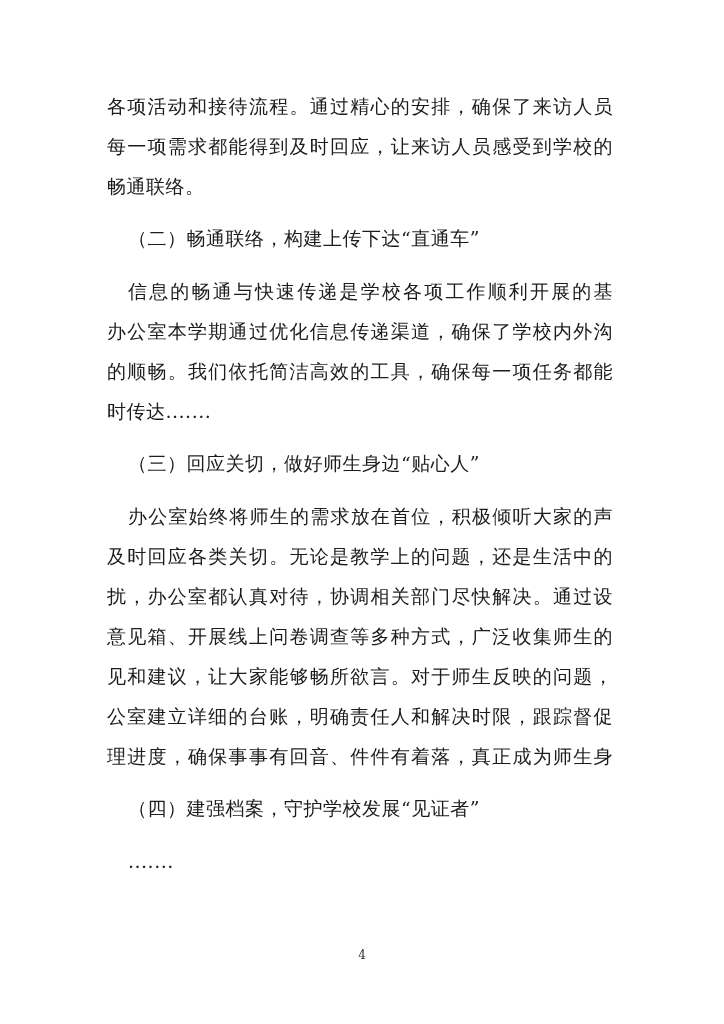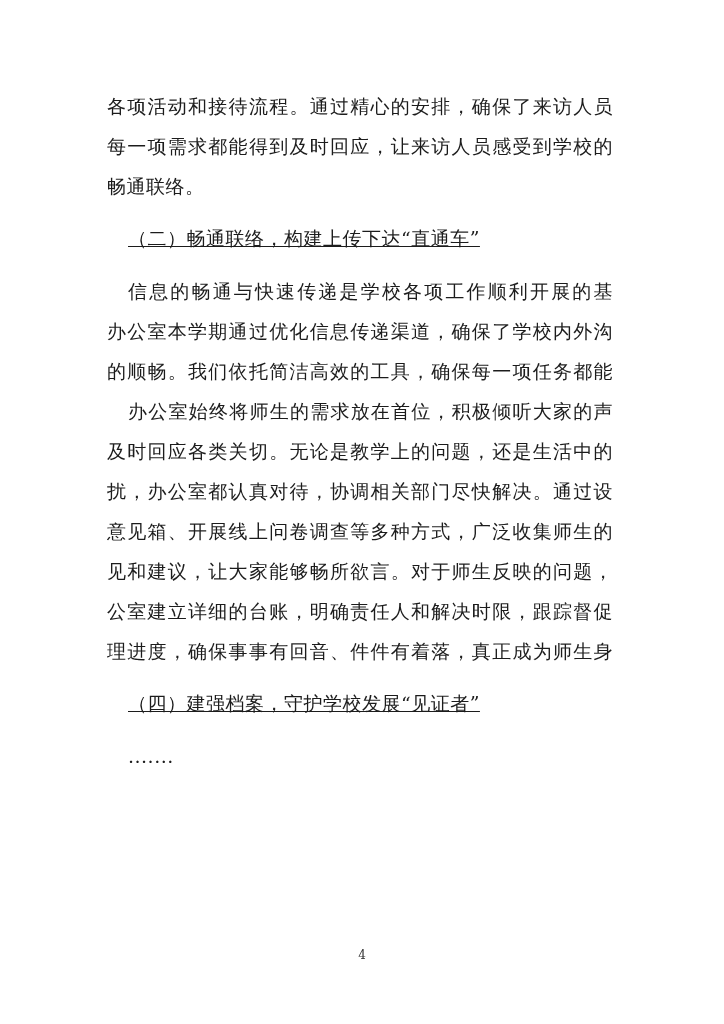--- a/index.html
+++ b/index.html
@@ -20,21 +20,20 @@
     position: absolute;
     left: 107px;
     top: 86px;
     width: 506px;
   }
   .para {
     margin: 0;
   }
   .para.heading {
     margin: 12px 0 13px 0;
-    text-decoration: underline;
   }
   .line {
     font-size: 19px;
     line-height: 40px;
     height: 40px;
     white-space: nowrap;
     letter-spacing: 0.5px;
   }
   .line.justify {
     text-align: justify;
@@ -71,20 +70,24 @@
         <div class="line justify">每一项需求都能得到及时回应，让来访人员感受到学校的热</div>
         <div class="line">畅通联络。</div>
       </div>
       <div class="para heading">
         <div class="line indent">（二）畅通联络，构建上传下达“直通车”</div>
       </div>
       <div class="para">
         <div class="line indent justify">信息的畅通与快速传递是学校各项工作顺利开展的基础。</div>
         <div class="line justify">办公室本学期通过优化信息传递渠道，确保了学校内外沟通</div>
         <div class="line justify">的顺畅。我们依托简洁高效的工具，确保每一项任务都能及</div>
+        <div class="line">时传达.......</div>
+      </div>
+      <div class="para heading">
+        <div class="line indent">（三）回应关切，做好师生身边“贴心人”</div>
       </div>
       <div class="para">
         <div class="line indent justify">办公室始终将师生的需求放在首位，积极倾听大家的声音，</div>
         <div class="line justify">及时回应各类关切。无论是教学上的问题，还是生活中的困</div>
         <div class="line justify">扰，办公室都认真对待，协调相关部门尽快解决。通过设立</div>
         <div class="line justify">意见箱、开展线上问卷调查等多种方式，广泛收集师生的意</div>
         <div class="line justify">见和建议，让大家能够畅所欲言。对于师生反映的问题，办</div>
         <div class="line justify">公室建立详细的台账，明确责任人和解决时限，跟踪督促办</div>
         <div class="line justify">理进度，确保事事有回音、件件有着落，真正成为师生身边</div>
       </div>

